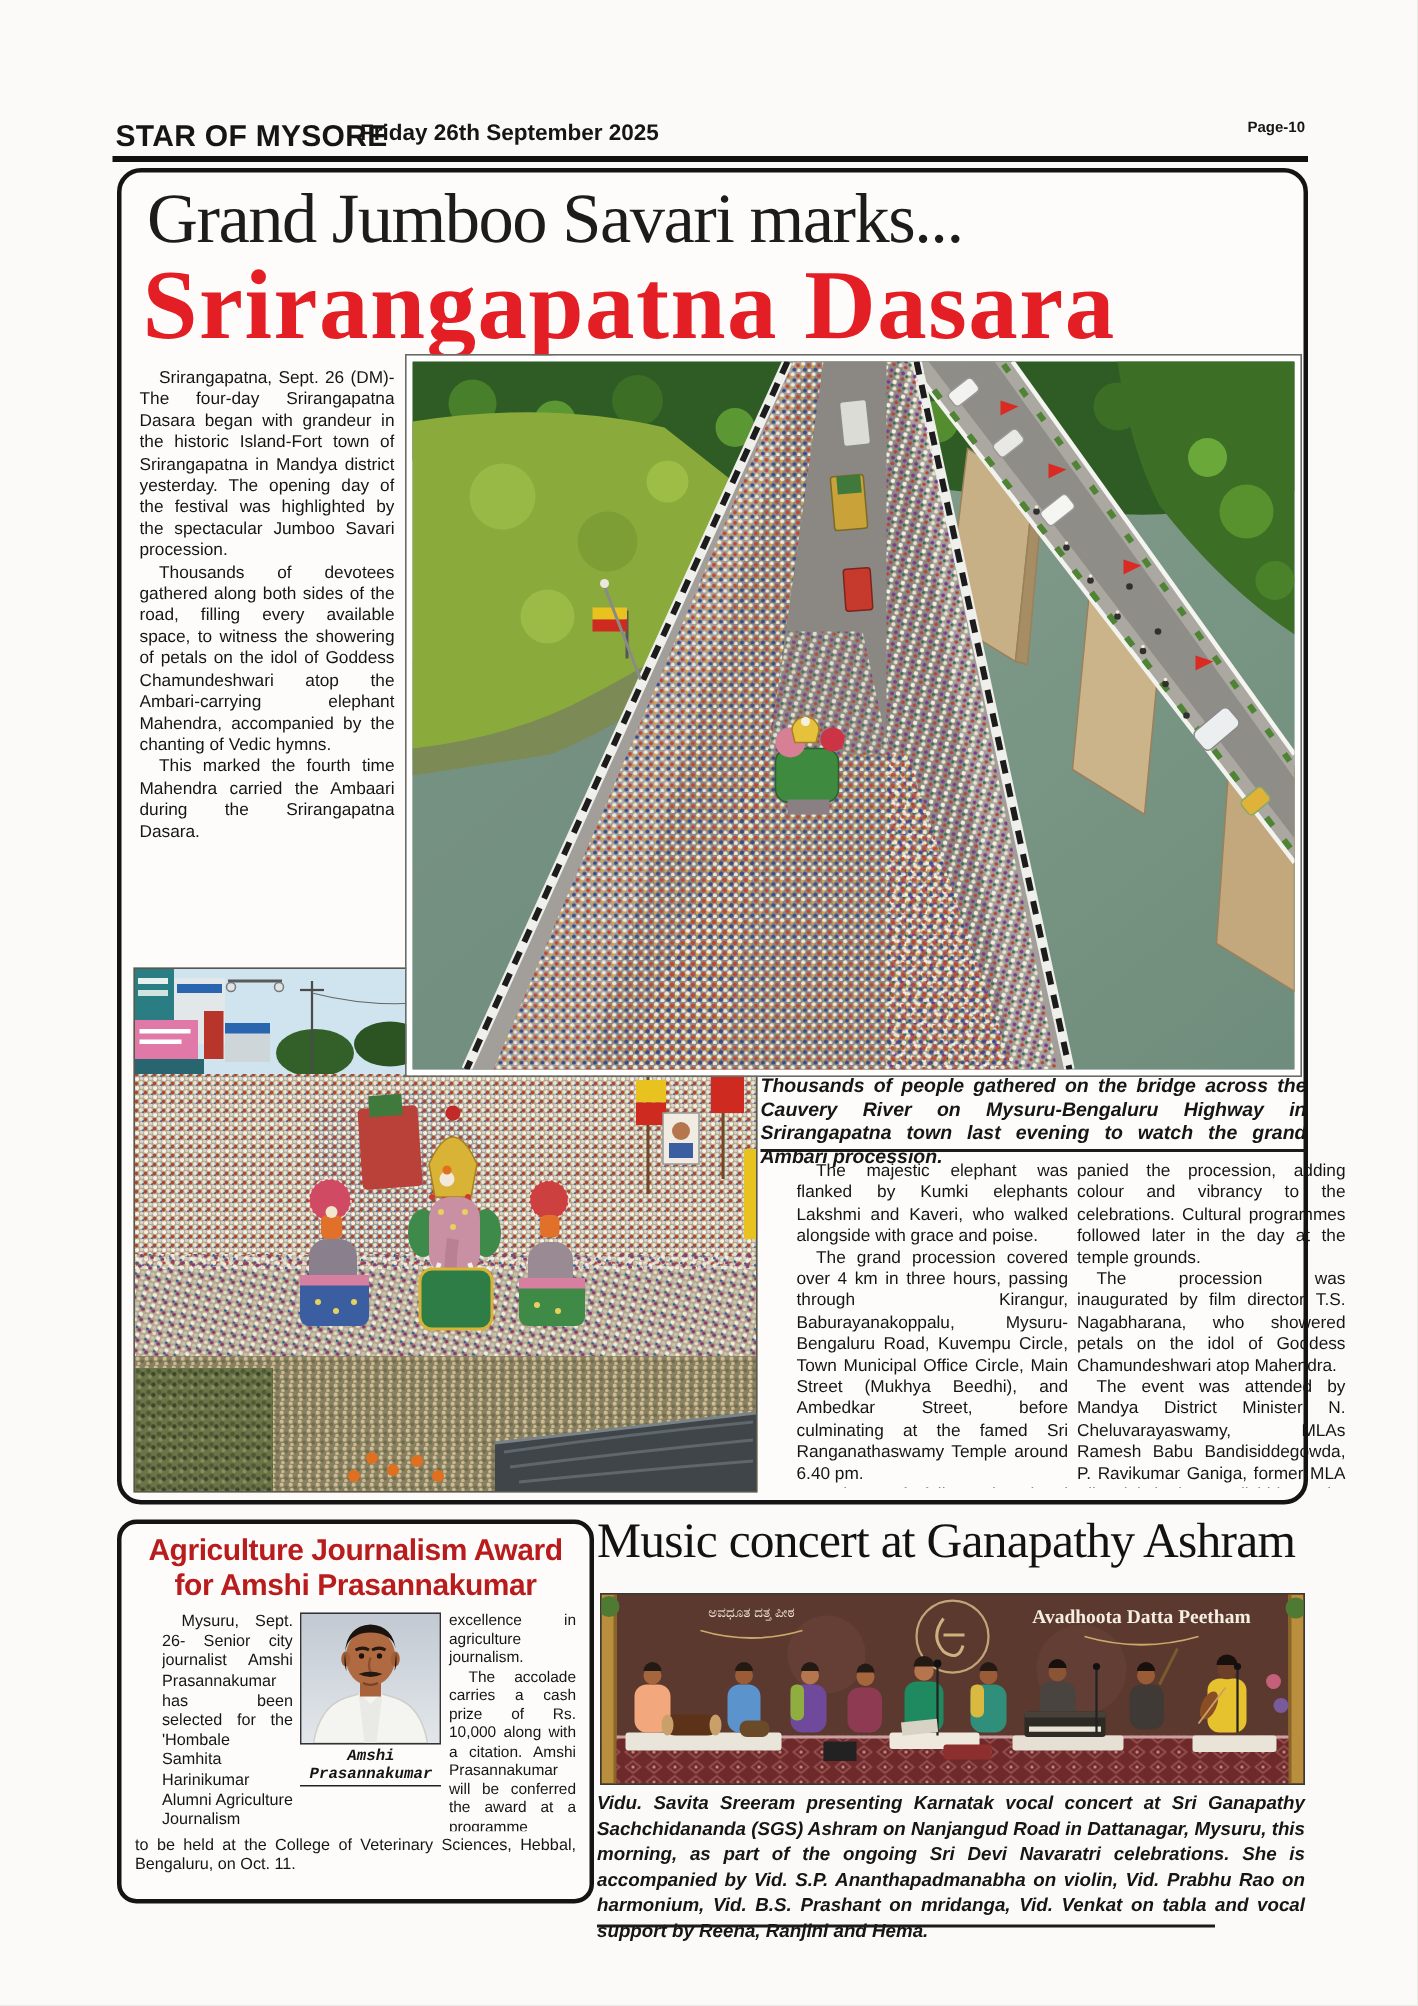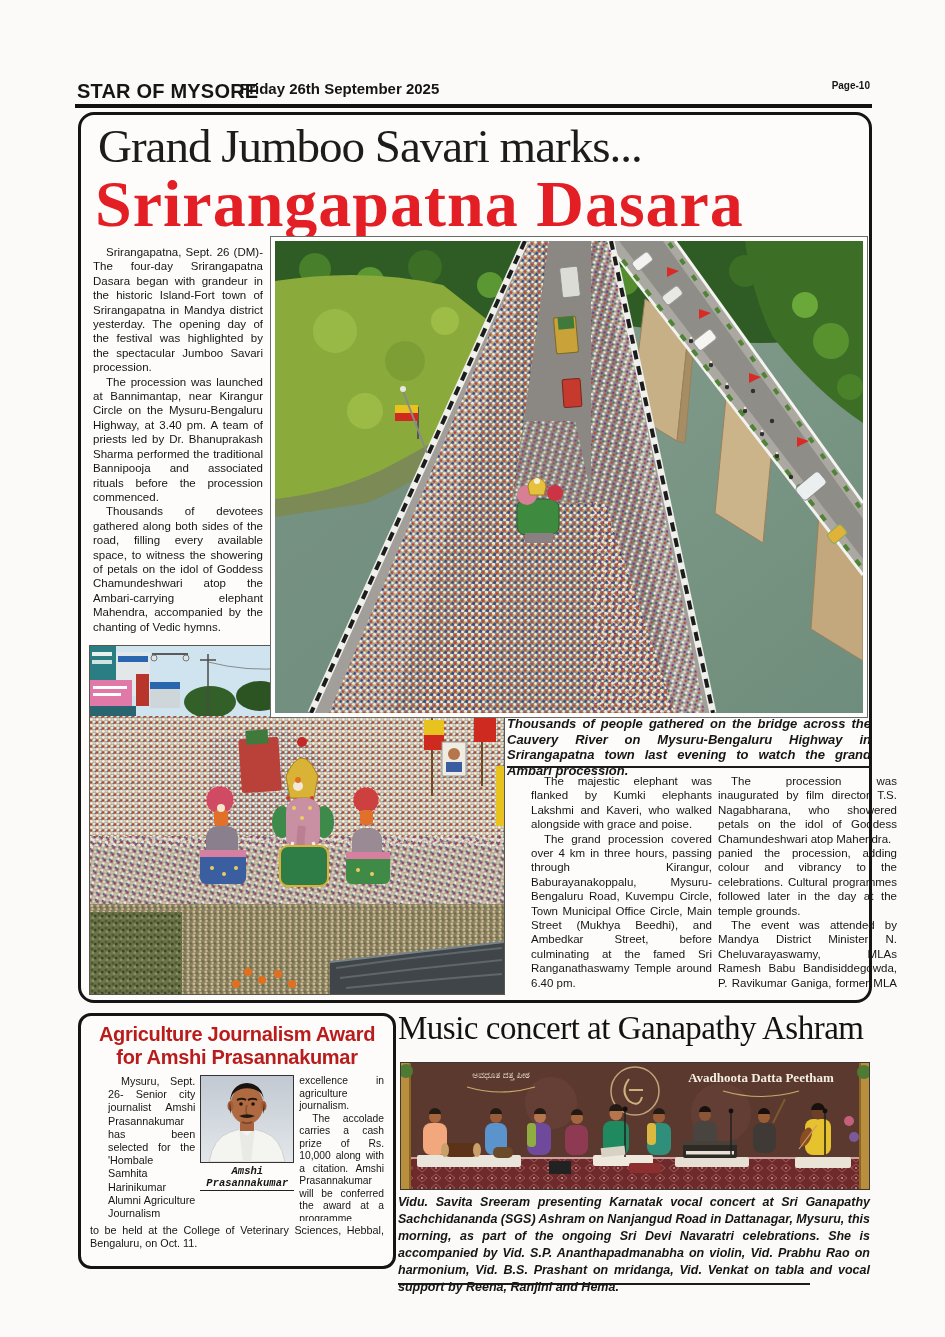--- a/index.html
+++ b/index.html
@@ -91,21 +91,20 @@
     <span class="mast-page">Page-10</span>
   </div>
   <div class="top-rule"></div>
 
   <div class="main-box">
     <div class="kicker">Grand Jumboo Savari marks...</div>
     <div class="main-headline" id="main-headline" style="color: rgb(227, 30, 37);">Srirangapatna Dasara</div>
 
     <div class="col1 bodytext">
       <p class="para">Srirangapatna, Sept. 26 (DM)- The four-day Srirangapatna Dasara began with grandeur in the historic Island-Fort town of Srirangapatna in Mandya district yesterday. The opening day of the festival was highlighted by the spectacular Jumboo Savari procession.</p>
-      <p class="para">The procession was launched at Bannimantap, near Kirangur Circle on the Mysuru-Bengaluru Highway, at 3.40 pm. A team of priests led by Dr. Bhanuprakash Sharma performed the traditional Bannipooja and associated rituals before the procession commenced.</p>
       <p class="para">Thousands of devotees gathered along both sides of the road, filling every available space, to witness the showering of petals on the idol of Goddess Chamundeshwari atop the Ambari-carrying elephant Mahendra, accompanied by the chanting of Vedic hymns.</p>
       <p class="para">This marked the fourth time Mahendra carried the Ambaari during the Srirangapatna Dasara.</p>
     </div>
 
     <div class="photo1">
       <svg width="588" height="472" viewBox="0 0 588 472">
         <defs>
           <linearGradient id="wg" x1="0" y1="0" x2="1" y2="1">
             <stop offset="0" stop-color="#8aa292"></stop>
               <stop offset="1" stop-color="#6f8d7c"></stop>
@@ -245,22 +244,22 @@
 
     <div class="caption caption1">Thousands of people gathered on the bridge across the Cauvery River on Mysuru-Bengaluru Highway in Srirangapatna town last evening to watch the grand Ambari procession.</div>
     <div class="caption1-rule"></div>
 
     <div class="col2 bodytext">
       <p class="para">The majestic elephant was flanked by Kumki elephants Lakshmi and Kaveri, who walked alongside with grace and poise.</p>
       <p class="para">The grand procession covered over 4 km in three hours, passing through Kirangur, Baburayanakoppalu, Mysuru-Bengaluru Road, Kuvempu Circle, Town Municipal Office Circle, Main Street (Mukhya Beedhi), and Ambedkar Street, before culminating at the famed Sri Ranganathaswamy Temple around 6.40 pm.</p>
       <p class="para">A host of folk and cultural troupes, along with vibrant tableaux, accom-</p>
     </div>
     <div class="col3 bodytext">
+      <p class="para noindent">panied the procession, adding colour and vibrancy to the celebrations. Cultural programmes followed later in the day at the temple grounds.</p>
       <p class="para">The procession was inaugurated by film director T.S. Nagabharana, who showered petals on the idol of Goddess Chamundeshwari atop Mahendra.</p>
-      <p class="para noindent">panied the procession, adding colour and vibrancy to the celebrations. Cultural programmes followed later in the day at the temple grounds.</p>
       <p class="para">The event was attended by Mandya District Minister N. Cheluvarayaswamy, MLAs Ramesh Babu Bandisiddegowda, P. Ravikumar Ganiga, former MLA Vijayalakshmi Bandisiddegowda, Mandya DC Dr. Kumara and other dignitaries.</p>
     </div>
 
     <div class="photo2">
       <svg width="414" height="348" viewBox="0 0 414 348">
         <defs>
           <pattern id="crowd2" width="6" height="6" patternUnits="userSpaceOnUse">
             <circle cx="1.4" cy="1.4" r="1.4" fill="#f5f1e6"></circle>
             <circle cx="4.5" cy="1" r="1.2" fill="#d9d2c2"></circle>
             <circle cx="1" cy="4.4" r="1.2" fill="#b04632"></circle>

